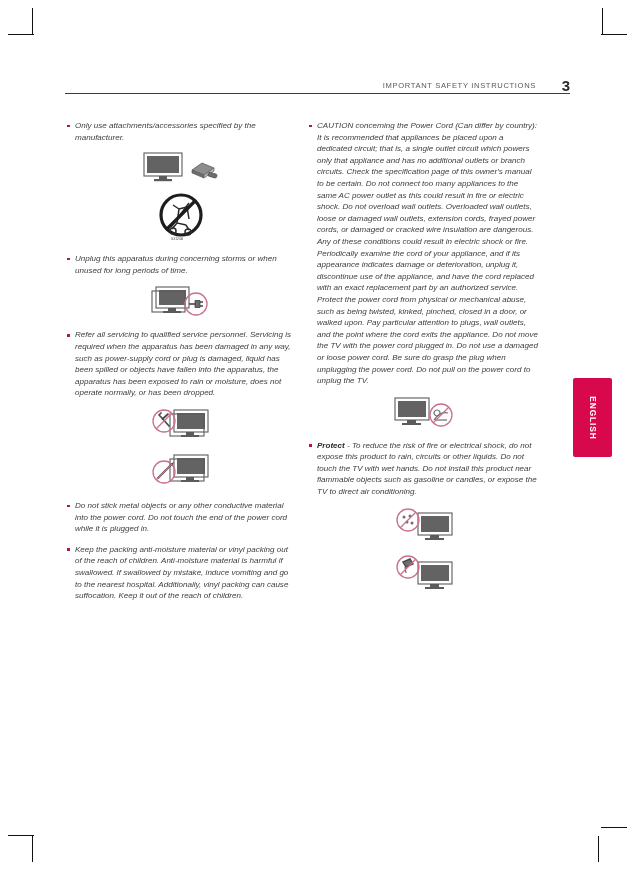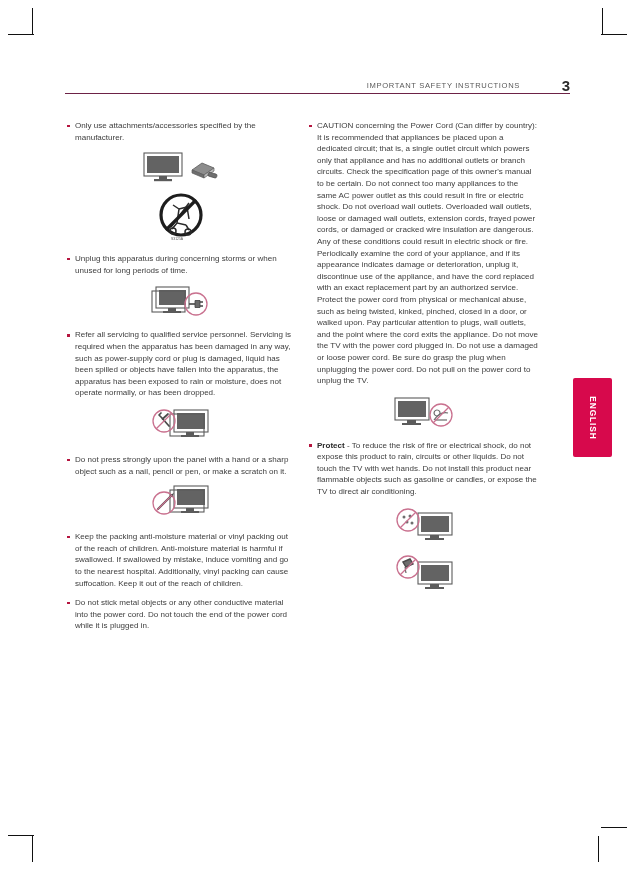--- a/index.html
+++ b/index.html
@@ -36,21 +36,21 @@
   .header-rule {
     position: absolute;
     left: 0;
     bottom: 0;
     width: 100%;
     height: 1.4px;
     background: #6d2246;
   }
   .header-title {
     position: absolute;
-    right: 50px;
+    right: 34px;
     bottom: 4px;
     font-size: 7.6px;
     letter-spacing: 0.65px;
     color: #595959;
     white-space: nowrap;
   }
   .header-pageno {
     position: absolute;
     right: 0px;
     bottom: 1px;
@@ -62,21 +62,21 @@
 
   
   .col {
     position: absolute;
     top: 112px;
     width: 230px;
   }
   .col-left  { left: 66px; }
   .col-right { left: 308px; }
 
-  .item { margin-bottom: 0px; }
+  .item { margin-bottom: 0px; font-style: italic; }
 
   .bullet-para {
     position: relative;
     padding-left: 9px;
     font-size: 8.05px;
     line-height: 11.6px;
     color: #3d3d3d;
     text-align: left;
   }
   .bullet-para::before {
@@ -209,46 +209,43 @@
       <rect x="20" y="6" width="34" height="22" fill="none" stroke="#5b5b5b" stroke-width="1.1"></rect>
       <circle cx="14" cy="13" r="11" fill="#ffffff" fill-opacity="0.0" stroke="#c9718f" stroke-width="1.3"></circle>
       <g stroke="#4a4a4a" stroke-width="1.7" fill="none" stroke-linecap="round">
         <path d="M9 7 L11.5 9.5 M9 7 L11 5 M11.5 9.5 L19 18"></path>
         <path d="M18 6 L12.5 11"></path>
       </g>
       <line x1="6" y1="21" x2="22" y2="5" stroke="#c9718f" stroke-width="1.3"></line>
     </svg>
   </div>
 
-  <div class="item">
-    <p class="bullet-para">Do not press strongly upon the panel with a hand or a sharp object such as a nail, pencil or pen, or make a scratch on it.</p>
-  </div>
 
   <div class="item icon-row" style="margin-top:8px;margin-bottom:12px;">
     <svg width="62" height="34" viewBox="0 0 62 34" aria-hidden="true">
       <rect x="24" y="1" width="34" height="22" fill="none" stroke="#5b5b5b" stroke-width="1.1"></rect>
       <rect x="27" y="4" width="28" height="16" fill="#636363"></rect>
       <rect x="36" y="23" width="8" height="3" fill="#5b5b5b"></rect>
       <rect x="31" y="26" width="18" height="2" fill="#5b5b5b"></rect>
       <rect x="20" y="5" width="34" height="22" fill="none" stroke="#5b5b5b" stroke-width="1.1"></rect>
       <circle cx="14" cy="18" r="11" fill="none" stroke="#c9718f" stroke-width="1.3"></circle>
       <g stroke="#4a4a4a" stroke-width="2" stroke-linecap="round">
         <path d="M8 24 L21 11"></path>
       </g>
       <path d="M20 10 L24 8 L22 12 Z" fill="#4a4a4a"></path>
       <line x1="6" y1="26" x2="22" y2="10" stroke="#c9718f" stroke-width="1.3"></line>
     </svg>
   </div>
 
+  <div class="item" style="margin-top:2px;">
+    <p class="bullet-para">Do not stick metal objects or any other conductive material into the power cord. Do not touch the end of the power cord while it is plugged in.</p>
+  </div>
+
   <div class="item" style="margin-top:9px;">
     <p class="bullet-para">Keep the packing anti-moisture material or vinyl packing out of the reach of children. Anti-moisture material is harmful if swallowed. If swallowed by mistake, induce vomiting and go to the nearest hospital. Additionally, vinyl packing can cause suffocation. Keep it out of the reach of children.</p>
-  </div>
-
-  <div class="item" style="margin-top:2px;">
-    <p class="bullet-para">Do not stick metal objects or any other conductive material into the power cord. Do not touch the end of the power cord while it is plugged in.</p>
   </div>
 
 </div>
 
 <div class="col col-right">
 
   <div class="item">
     <p class="bullet-para">CAUTION concerning the Power Cord (Can differ by country): It is recommended that appliances be placed upon a dedicated circuit; that is, a single outlet circuit which powers only that appliance and has no additional outlets or branch circuits. Check the specification page of this owner's manual to be certain. Do not connect too many appliances to the same AC power outlet as this could result in fire or electric shock. Do not overload wall outlets. Overloaded wall outlets, loose or damaged wall outlets, extension cords, frayed power cords, or damaged or cracked wire insulation are dangerous. Any of these conditions could result in electric shock or fire. Periodically examine the cord of your appliance, and if its appearance indicates damage or deterioration, unplug it, discontinue use of the appliance, and have the cord replaced with an exact replacement part by an authorized service. Protect the power cord from physical or mechanical abuse, such as being twisted, kinked, pinched, closed in a door, or walked upon. Pay particular attention to plugs, wall outlets, and the point where the cord exits the appliance. Do not move the TV with the power cord plugged in. Do not use a damaged or loose power cord. Be sure do grasp the plug when unplugging the power cord. Do not pull on the power cord to unplug the TV.</p>
   </div>
 

